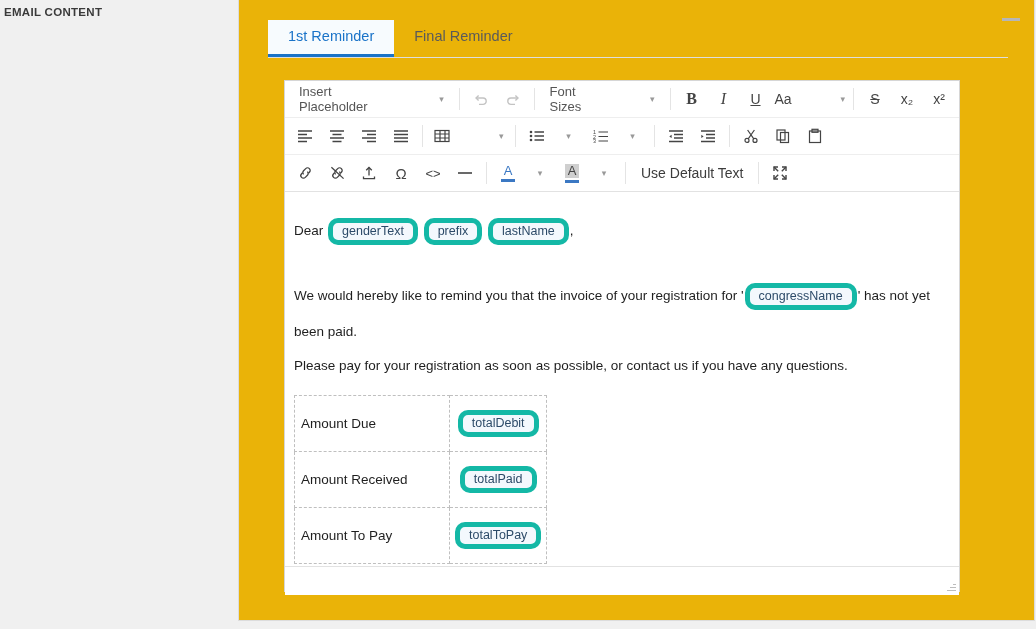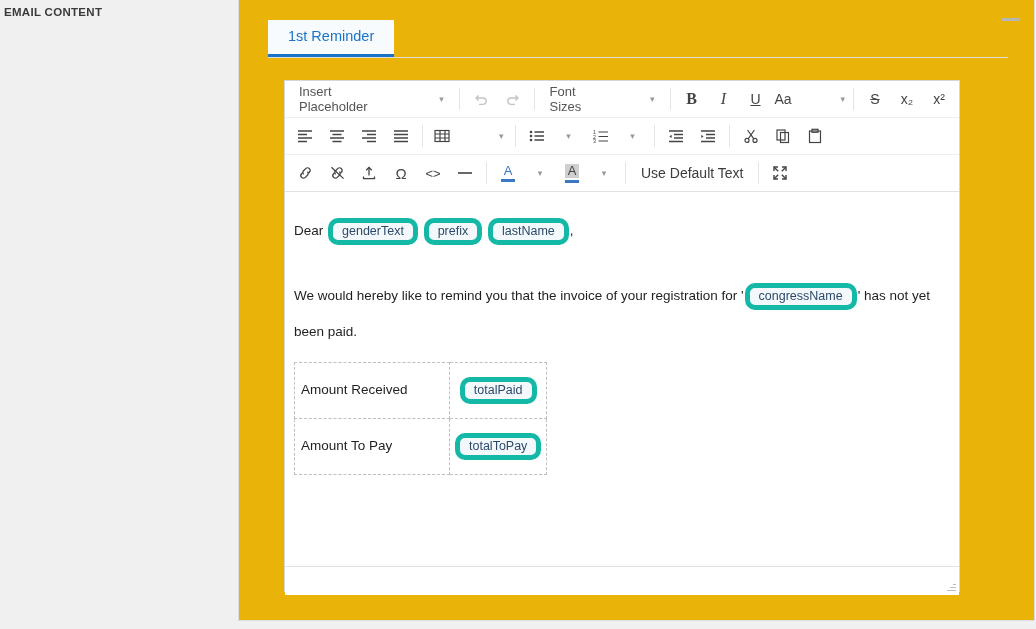--- a/index.html
+++ b/index.html
@@ -233,20 +233,21 @@
 <div class="section-label">EMAIL CONTENT</div>
 
 <div class="panel">
 
   <div class="panel-collapse">
       <i></i>
     </div>
 
   <div class="tabs">
     <div class="tab active">1st Reminder</div>
+    <div class="tab">Final Reminder</div>
   </div>
 
   <div class="editor">
 
     <div class="toolbar">
 
       <div class="trow">
         <div class="tbtn wide text">
           <span>Insert Placeholder</span>
           <span class="caret">▾</span>
@@ -450,23 +451,28 @@
         <span>Dear</span>
         <span class="ph">genderText</span>
         <span class="ph">prefix</span>
         <span class="ph">lastName</span><span>,</span>
       </p>
 
       <p>
         <span>We would hereby like to remind you that the invoice of your registration for '</span><span class="ph">congressName</span><span>' has not yet been paid.</span>
       </p>
 
+      <p>Please pay for your registration as soon as possible, or contact us if you have any questions.</p>
 
       <table class="amounts">
         <tbody>
+            <tr>
+          <td class="lbl">Amount Due</td>
+          <td class="val"><span class="ph">totalDebit</span></td>
+        </tr>
         <tr>
           <td class="lbl">Amount Received</td>
           <td class="val"><span class="ph">totalPaid</span></td>
         </tr>
         <tr>
           <td class="lbl">Amount To Pay</td>
           <td class="val"><span class="ph">totalToPay</span></td>
         </tr>
       </tbody>
         </table>

